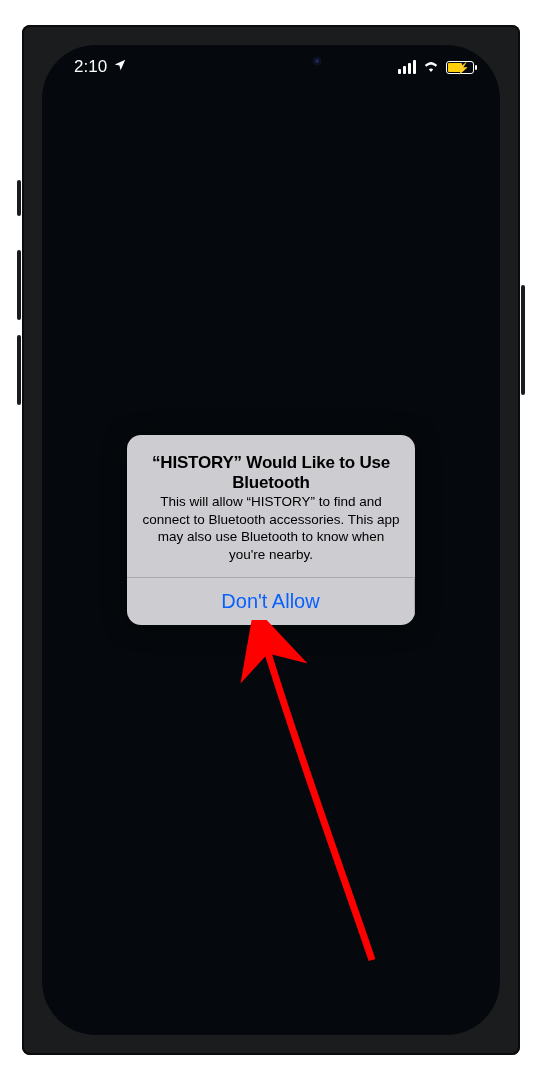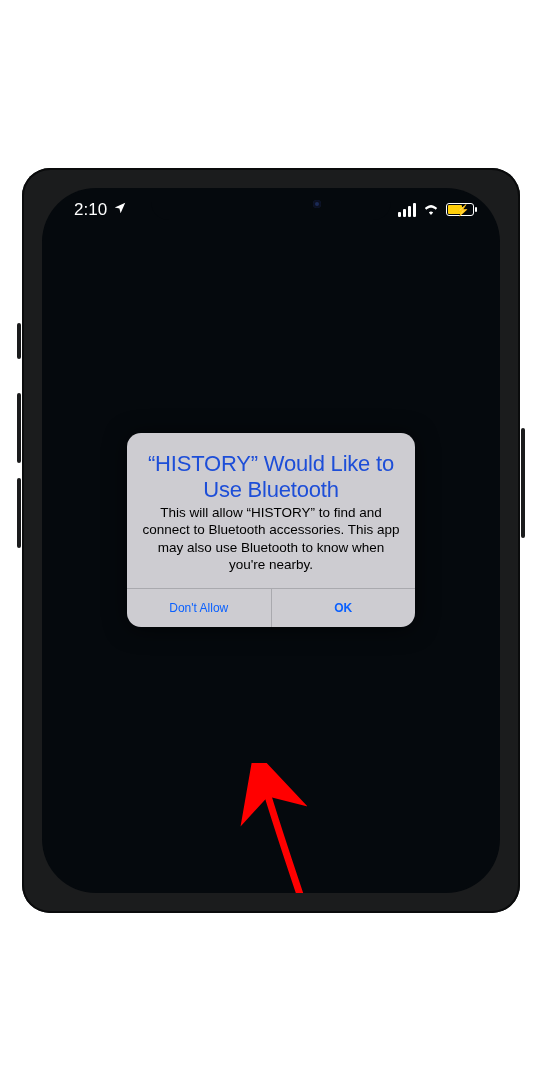--- a/index.html
+++ b/index.html
@@ -9,23 +9,23 @@
     background: #fff;
     font-family: -apple-system, "Helvetica Neue", Helvetica, Arial, sans-serif;
     display: flex;
     align-items: center;
     justify-content: center;
     overflow: hidden;
   }
   .frame {
     position: relative;
     width: 498px;
-    height: 745px;
+    height: 1030px;
     background: #1b1c1d;
-    border-radius: 28px;
+    border-radius: 8px;
     box-shadow: 0 0 0 2px #0a0b0c inset;
   }
   .screen {
     position: absolute;
     top: 20px; left: 20px; right: 20px; bottom: 20px;
     background: #05090d;
     border-radius: 54px;
     overflow: hidden;
   }
   .notch {
@@ -79,26 +79,26 @@
   }
   .alert {
     width: 288px;
     background: #cdccd1;
     border-radius: 14px;
     overflow:hidden;
     margin-top:-20px;
     box-shadow: 0 2px 22px rgba(0,0,0,.6);
   }
   .alert-body { padding: 18px 14px 14px; text-align:center; }
-  .alert-title { font-size:22px; font-weight:400; line-height:1.2; color:#1d4ed8; letter-spacing:-.2px; }
+  .alert-title { font-size:17px; font-weight:700; line-height:1.2; color:#000000; letter-spacing:-.2px; }
   .alert-msg   { font-size:13.5px; line-height:1.3; color:#000; margin-top:0; }
   .alert-buttons { display:flex; border-top:1px solid #a9a9ae; }
   .alert-buttons button {
     flex:1; background:transparent; border:0; padding:12px 8px;
-    font-size:12px; color:#0a60ff; cursor:pointer;
+    font-size:20px; color:#0a60ff; cursor:pointer;
     font-family:inherit;
   }
   .alert-buttons button.bold { font-weight:600; }
   .alert-buttons .sep { width:1px; background:#a9a9ae; }
 
   
   .arrow {
     position:absolute;
     left: 160px; top: 575px;
     width: 200px; height: 360px;
@@ -150,21 +150,20 @@
 
     <div class="overlay">
       <div class="alert">
         <div class="alert-body">
           <div class="alert-title">“HISTORY” Would Like to Use Bluetooth</div>
           <div class="alert-msg">This will allow “HISTORY” to find and connect to Bluetooth accessories. This app may also use Bluetooth to know when you're nearby.</div>
         </div>
         <div class="alert-buttons">
           <button>Don't Allow</button>
           <span class="sep"></span>
-          <button class="bold">OK</button>
         </div>
       </div>
     </div>
 
     <svg class="arrow" viewBox="0 0 200 360">
       <defs>
         <marker id="ah" markerWidth="12" markerHeight="12" refX="5" refY="5" orient="auto">
           <path d="M0,0 L10,5 L0,10 L3,5 Z" fill="#ff0000"></path>
         </marker>
       </defs>

